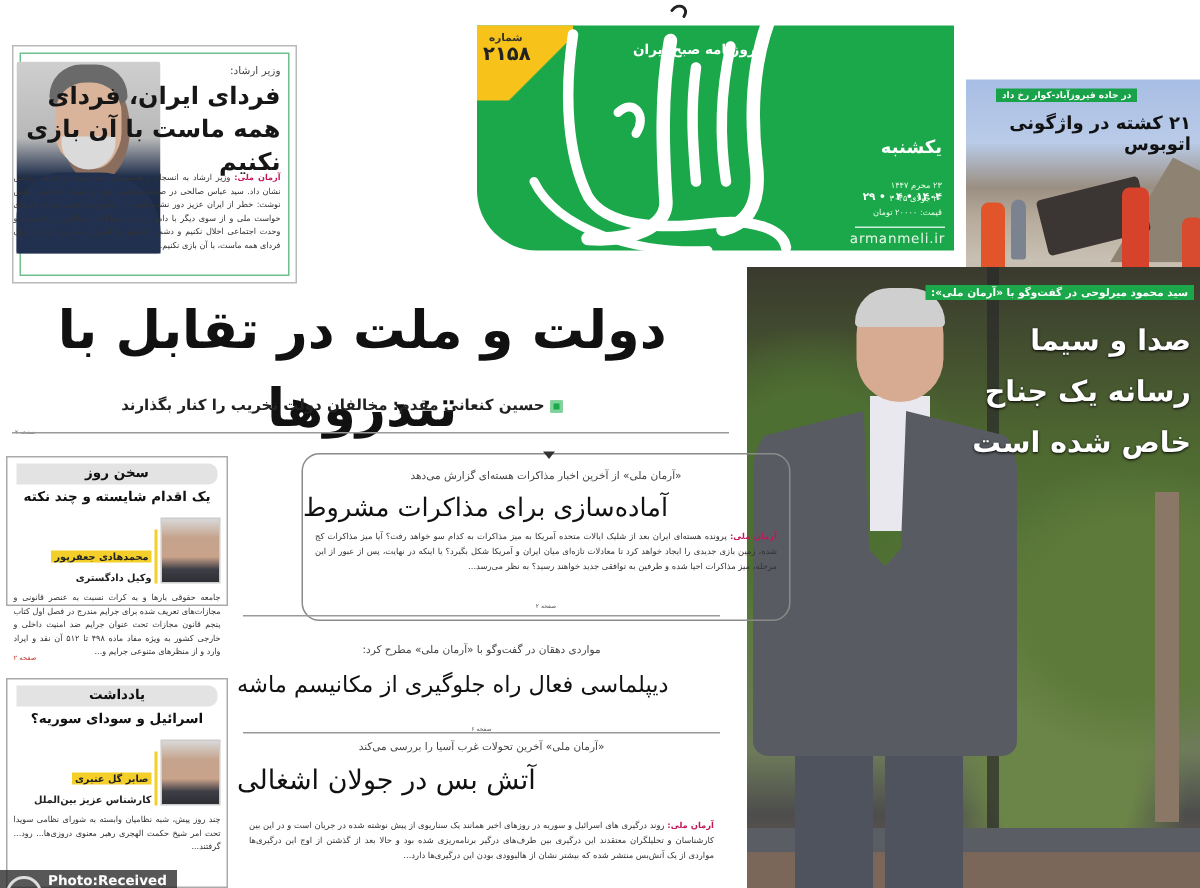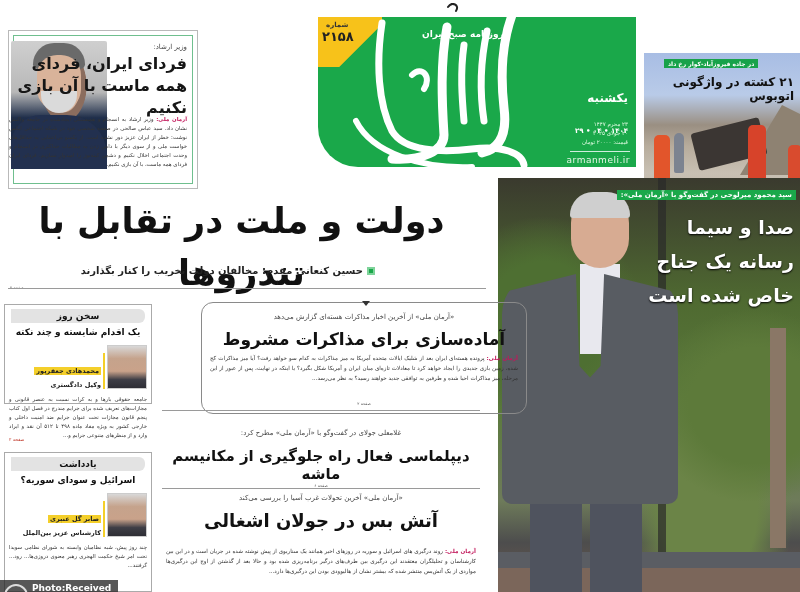--- a/index.html
+++ b/index.html
@@ -157,21 +157,21 @@
   
   #story-negotiations {
     position: absolute; left: 158px; top: 302px; width: 326px; height: 112px;
     border: 1px solid #8a8a8a; border-radius: 12px; margin-left: 43px;
   }
   #story-negotiations .arrow {
     position: absolute; left: 160px; top: -2px; width: 0; height: 0;
     border-left: 4px solid transparent; border-right: 4px solid transparent; border-top: 5px solid #333;
   }
   .story-kicker { position: absolute; left: 0; right: 0; text-align: center; font-size: 7px; color: #444; }
-  .story-headline { position: absolute; left: 0; right: 0; text-align: center; font-weight: bold; color: #111; }
+  .story-headline { position: absolute; left: 0; right: 0; text-align: left; font-weight: normal; color: #111; }
   .story-body { position: absolute; left: 8px; right: 8px; text-align: justify; font-size: 5.6px; line-height: 10px; color: #333; }
   .page-ref-center { position: absolute; left: 0; right: 0; text-align: center; font-size: 4px; color: #555; }
 
   #story-negotiations .story-kicker { top: 10px; }
   #story-negotiations .story-headline { top: 26px; font-size: 17px; }
   #story-negotiations .story-body { top: 50px; }
   #story-negotiations .page-ref-center { top: 98px; }
 
   #story-diplomacy { position: absolute; left: 158px; top: 415px; width: 326px; height: 70px; }
   #story-diplomacy .story-kicker { top: 14px; }
@@ -305,21 +305,21 @@
 <div id="story-negotiations">
   <div class="arrow"></div>
   <div class="story-kicker rtl">«آرمان ملی» از آخرین اخبار مذاکرات هسته‌ای گزارش می‌دهد</div>
   <div class="story-headline rtl">آماده‌سازی برای مذاکرات مشروط</div>
   <div class="story-body rtl"><span class="lead-label">آرمان ملی:</span><span> پرونده هسته‌ای ایران بعد از شلیک ایالات متحده آمریکا به میز مذاکرات به کدام سو خواهد رفت؟ آیا میز مذاکرات کج شده، زمین بازی جدیدی را ایجاد خواهد کرد تا معادلات تازه‌ای میان ایران و آمریکا شکل بگیرد؟ یا اینکه در نهایت، پس از عبور از این مرحله، میز مذاکرات احیا شده و طرفین به توافقی جدید خواهند رسید؟ به نظر می‌رسد...</span></div>
   <div class="page-ref-center rtl">صفحه ۲</div>
 </div>
 <div class="rule" style="left:162px; top:410px; width:318px;"></div>
 
 <div id="story-diplomacy">
-  <div class="story-kicker rtl">غلامعلی جولای در گفت‌وگو با «آرمان ملی» مطرح کرد:</div>
+  <div class="story-kicker rtl">مواردی دهقان در گفت‌وگو با «آرمان ملی» مطرح کرد:</div>
   <div class="story-headline rtl">دیپلماسی فعال راه جلوگیری از مکانیسم ماشه</div>
   <div class="page-ref-center rtl">صفحه ۶</div>
 </div>
 <div class="rule" style="left:162px; top:488px; width:318px;"></div>
 
 <div id="story-golan">
   <div class="story-kicker rtl">«آرمان ملی» آخرین تحولات غرب آسیا را بررسی می‌کند</div>
   <div class="story-headline rtl">آتش بس در جولان اشغالی</div>
   <div class="story-body rtl"><span class="lead-label">آرمان ملی:</span><span> روند درگیری های اسرائیل و سوریه در روزهای اخیر همانند یک سناریوی از پیش نوشته شده در جریان است و در این بین کارشناسان و تحلیلگران معتقدند این درگیری بین طرف‌های درگیر برنامه‌ریزی شده بود و حالا بعد از گذشتن از اوج این درگیری‌ها مواردی از یک آتش‌بس منتشر شده که بیشتر نشان از هالیوودی بودن این درگیری‌ها دارد...</span></div>
 </div>

